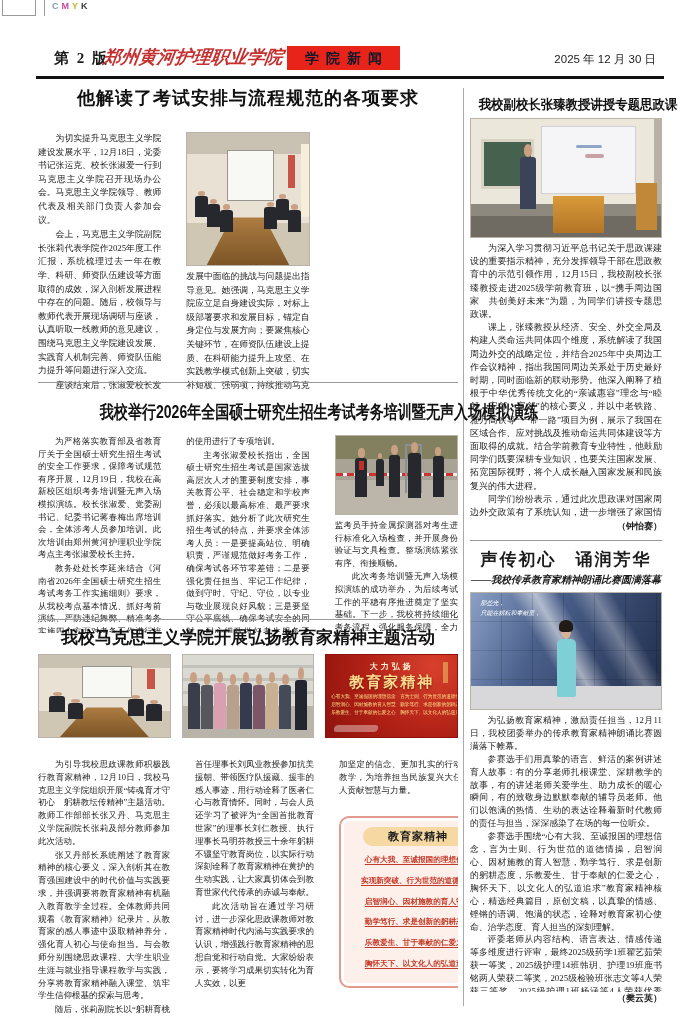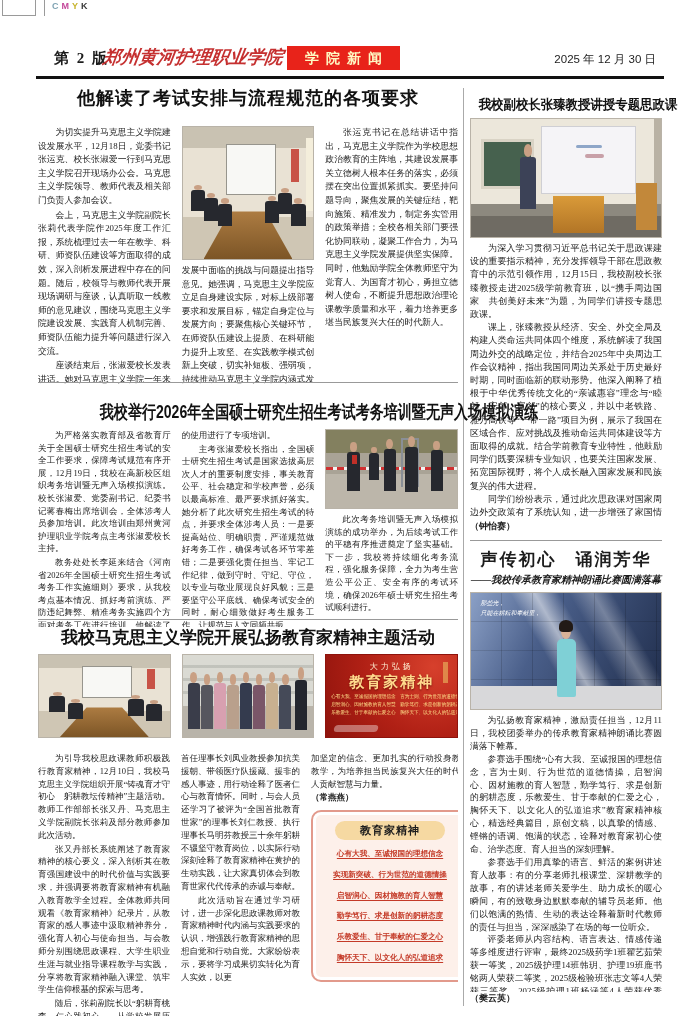--- a/index.html
+++ b/index.html
@@ -12,35 +12,35 @@
   .cm-line{position:absolute;left:44px;top:0;width:1px;height:16px;background:#9a9a9a;}
   .cm-letters{position:absolute;left:52px;top:1px;font-family:"Liberation Sans",sans-serif;
               font-size:9px;font-weight:bold;letter-spacing:3px;}
   .cm-c{color:#7fa3b3;} .cm-m{color:#c4489a;} .cm-y{color:#c7b32a;} .cm-k{color:#3a3a3a;}
 
   
   .hdr-page{position:absolute;left:54px;top:49px;font-size:15px;font-weight:bold;letter-spacing:2px;}
   .hdr-masthead{position:absolute;left:103px;top:45px;font-size:18px;font-weight:bold;font-style:italic;
                 color:#c53030;transform:skewX(-8deg);font-family:"DejaVu Serif",serif;white-space:nowrap;}
   .hdr-section{position:absolute;left:287px;top:46px;width:113px;height:24px;background:#e8231a;
-               color:#fef9c3;font-family:"Liberation Sans",sans-serif;font-size:14px;font-weight:bold;
+               color:#0f172a;font-family:"Liberation Sans",sans-serif;font-size:14px;font-weight:bold;
                text-align:center;line-height:24px;letter-spacing:7px;text-indent:7px;}
   .hdr-date{position:absolute;right:44px;top:52px;font-size:11.5px;font-family:"Liberation Sans",sans-serif;}
   .hdr-rule{position:absolute;left:36px;top:76px;width:628px;height:3px;background:#111;}
 
   
   .vdiv{position:absolute;left:463px;top:88px;width:1px;height:918px;background:#aaa;}
   .hdiv{position:absolute;left:38px;width:420px;height:1px;background:#999;}
   .art{position:absolute;left:38px;width:420px;}
   .art h1{margin:0;text-align:center;font-family:"Liberation Sans",sans-serif;color:#111;}
-  .cols{display:flex;gap:11px;margin-top:14px;overflow:hidden;}
+  .cols{display:flex;gap:25px;margin-top:20px;overflow:hidden;}
   .col{flex:1;text-align:justify;overflow:hidden;}
   .col p{margin:0 0 1px 0;text-indent:2em;}
   .col p.cont{text-indent:0;}
-  .byline{display:block;text-align:left;font-weight:bold;text-indent:0;}
+  .byline{display:block;text-align:right;font-weight:bold;text-indent:0;}
 
   
   .art-a h1{font-size:18px;letter-spacing:1px;height:26px;}
   .art-a .cols{height:258px;font-size:8.8px;line-height:13.6px;}
   .art-b h1{height:26px;white-space:nowrap;overflow:visible;}
   .art-b h1 span{display:inline-block;font-size:18px;transform:scaleX(.78);transform-origin:center;letter-spacing:0;}
   .art-b .cols{height:198px;font-size:8.5px;line-height:12.6px;}
   .art-c h1{font-size:17px;height:24px;}
   .art-c .photo-row{display:flex;gap:11px;margin-top:4px;height:84px;}
   .art-c .cols{height:264px;font-size:8.5px;line-height:12.8px;}
@@ -85,21 +85,21 @@
 
   
   .ph-group{background:linear-gradient(#dadad3 0 62%,#b9b4aa 62% 100%);}
   .ph-group:before{content:"";position:absolute;left:0;top:0;width:100%;height:58%;
       background:repeating-linear-gradient(180deg,transparent 0 10px,rgba(120,125,118,.25) 10px 13px);}
 
   
   .ph-poster{background:radial-gradient(circle at 82% 14%,#d7402c,#b02015 55%,#8e130c);
              border:1px solid #8e130c;color:#ffd98c;text-align:center;
              font-family:"Liberation Sans",sans-serif;}
-  .ph-poster .pt1{display:block;margin-top:6px;font-size:8px;font-weight:normal;color:#fff3d6;letter-spacing:3px;}
+  .ph-poster .pt1{display:block;margin-top:6px;font-size:8px;font-weight:bold;color:#fff3d6;letter-spacing:3px;}
   .ph-poster .pt2{display:block;margin-top:1px;font-size:15px;font-weight:bold;letter-spacing:2px;
                   color:#ffd98c;text-shadow:0 1px 2px #6e0d06;}
   .ph-poster .pl{display:block;font-size:5px;line-height:8px;color:#ffe08a;white-space:nowrap;
                  transform:scaleX(.92);}
   .ph-poster .pcal{position:absolute;left:6%;bottom:6%;width:34%;height:9%;
                    background:rgba(255,255,255,.38);border-radius:4px;transform:skewX(-14deg);}
   .ph-poster .ptower{position:absolute;right:7%;top:8%;width:4%;height:26%;background:#e8b05c;opacity:.65;}
 
   
   .ph-lecture{background:linear-gradient(#ece7db 0 72%,#8d897f 72% 82%,#6f6b63 82% 100%);}
@@ -177,21 +177,20 @@
           <i class="fg" style="left:6%;top:48%;width:11%;height:16%;"></i>
           <i class="fg" style="left:16%;top:54%;width:11%;height:17%;"></i>
           <i class="fg" style="left:27%;top:58%;width:11%;height:17%;"></i>
           <i class="fg" style="right:16%;top:50%;width:11%;height:16%;"></i>
           <i class="fg" style="right:26%;top:56%;width:11%;height:17%;"></i>
           <i class="fg" style="right:6%;top:58%;width:11%;height:17%;"></i>
         </div>
         <p class="cont">发展中面临的挑战与问题提出指导意见。她强调，马克思主义学院应立足自身建设实际，对标上级部署要求和发展目标，锚定自身定位与发展方向；要聚焦核心关键环节，在师资队伍建设上提质、在科研能力提升上攻坚、在实践教学模式创新上突破，切实补短板、强弱项，持续推动马克思主义学院内涵式发展取得新成效、实现新突破。</p>
       </div>
       <div class="col">
-        <p>张运克书记在总结讲话中指出，马克思主义学院作为学校思想政治教育的主阵地，其建设发展事关立德树人根本任务的落实，必须摆在突出位置抓紧抓实。要坚持问题导向，聚焦发展的关键症结，靶向施策、精准发力，制定务实管用的政策举措；全校各相关部门要强化协同联动，凝聚工作合力，为马克思主义学院发展提供坚实保障。同时，他勉励学院全体教师坚守为党育人、为国育才初心，勇担立德树人使命，不断提升思想政治理论课教学质量和水平，着力培养更多堪当民族复兴大任的时代新人。</p>
 
       </div>
     </div>
   </section>
 
   <div class="hdiv" style="top:382px;"></div>
 
   <section class="art art-b" style="top:389px;">
     <h1><span>我校举行2026年全国硕士研究生招生考试考务培训暨无声入场模拟演练</span></h1>
     <div class="cols">
@@ -208,20 +207,21 @@
         <div class="photo ph-exam" style="height:78px;margin-bottom:4px;">
           <i class="tape"></i>
           <i class="gate"></i>
           <i class="vest"></i>
           <i class="fg" style="left:16%;top:28%;width:10%;height:50%;"></i>
           <i class="fg" style="left:44%;top:24%;width:9%;height:54%;"></i>
           <i class="fg" style="left:60%;top:22%;width:10%;height:58%;"></i>
           <i class="fg" style="left:80%;top:26%;width:9%;height:52%;"></i>
           <i class="fg" style="left:33%;top:30%;width:7%;height:34%;"></i>
         </div>
+        <p class="cont">监考员手持金属探测器对考生进行标准化入场检查，并开展身份验证与文具检查。整场演练紧张有序、衔接顺畅。</p>
         <p>此次考务培训暨无声入场模拟演练的成功举办，为后续考试工作的平稳有序推进奠定了坚实基础。下一步，我校将持续细化考务流程，强化服务保障，全力为考生营造公平公正、安全有序的考试环境，确保2026年硕士研究生招生考试顺利进行。</p>
 
       </div>
     </div>
   </section>
 
   <div class="hdiv" style="top:619px;"></div>
 
   <section class="art art-c" style="top:626px;">
     <h1>我校马克思主义学院开展弘扬教育家精神主题活动</h1>
@@ -310,22 +310,22 @@
       <h2>声传初心　诵润芳华</h2>
       <h3>——我校传承教育家精神朗诵比赛圆满落幕</h3>
       <div class="photo ph-recital" style="height:116px;margin-top:5px;">
         <i class="scrE"></i>
         <span class="sl sl1">那些光，</span>
         <span class="sl sl2">只能在耕耘和奉献里，</span>
         <i class="wm"></i>
       </div>
       <div class="r-body rb-e">
         <p>为弘扬教育家精神，激励责任担当，12月11日，我校团委举办的传承教育家精神朗诵比赛圆满落下帷幕。</p>
+        <p>参赛选手们用真挚的语言、鲜活的案例讲述育人故事：有的分享老师扎根课堂、深耕教学的故事，有的讲述老师关爱学生、助力成长的暖心瞬间，有的致敬身边默默奉献的辅导员老师。他们以饱满的热情、生动的表达诠释着新时代教师的责任与担当，深深感染了在场的每一位听众。</p>
         <p>参赛选手围绕“心有大我、至诚报国的理想信念，言为士则、行为世范的道德情操，启智润心、因材施教的育人智慧，勤学笃行、求是创新的躬耕态度，乐教爱生、甘于奉献的仁爱之心，胸怀天下、以文化人的弘道追求”教育家精神核心，精选经典篇目，原创文稿，以真挚的情感、铿锵的语调、饱满的状态，诠释对教育家初心使命、治学态度、育人担当的深刻理解。</p>
-        <p>参赛选手们用真挚的语言、鲜活的案例讲述育人故事：有的分享老师扎根课堂、深耕教学的故事，有的讲述老师关爱学生、助力成长的暖心瞬间，有的致敬身边默默奉献的辅导员老师。他们以饱满的热情、生动的表达诠释着新时代教师的责任与担当，深深感染了在场的每一位听众。</p>
         <p>评委老师从内容结构、语言表达、情感传递等多维度进行评审，最终2025级药学1班翟艺茹荣获一等奖，2025级护理14班韩玥、护理19班鹿书铭两人荣获二等奖，2025级检验班张志文等4人荣获三等奖，2025级护理1班杨涵等4人荣获优秀奖。</p>
 
       </div>
       <span class="byline" style="font-size:9px;">（樊云英）</span>
     </section>
 
   </aside>
 
 </div>
 

